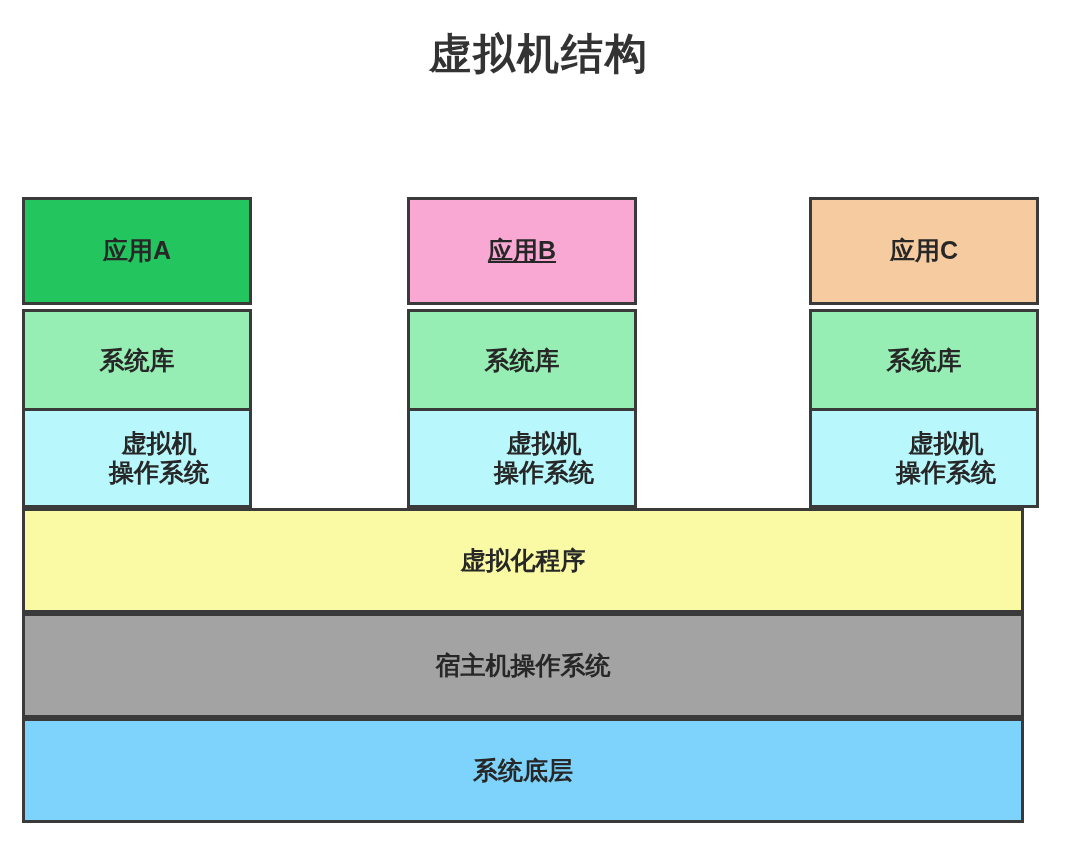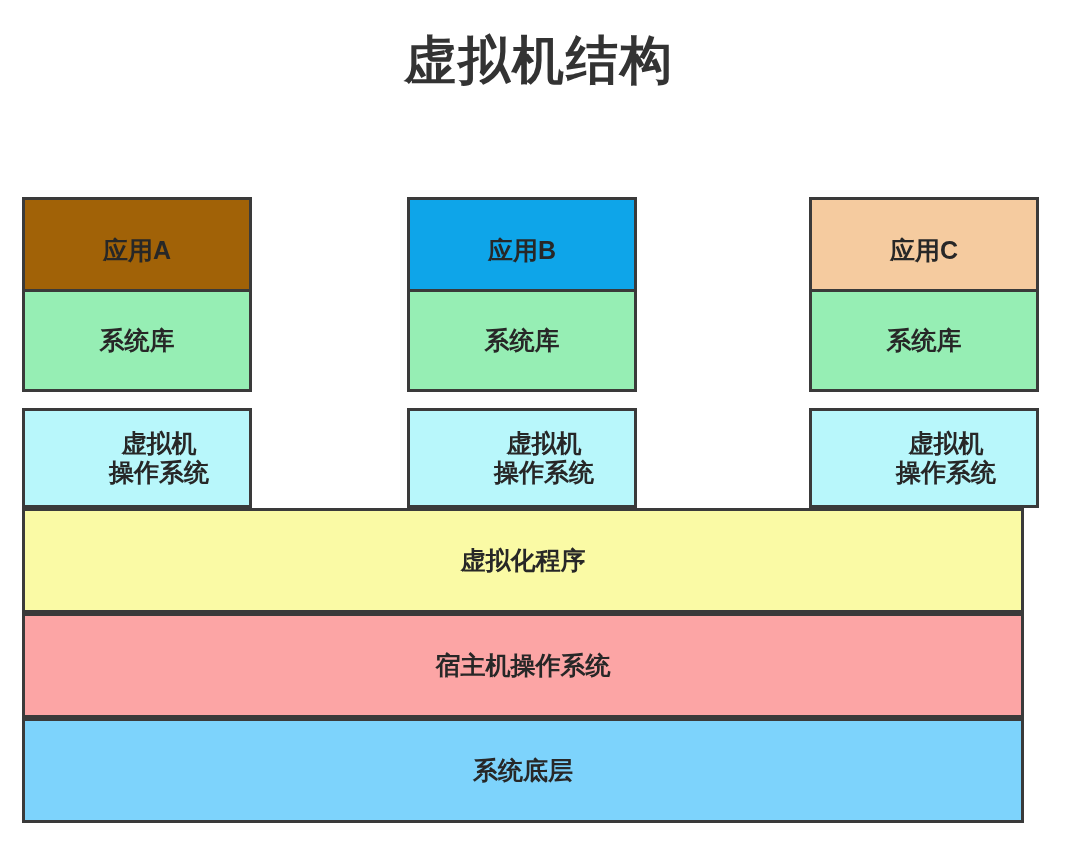--- a/index.html
+++ b/index.html
@@ -15,21 +15,21 @@
     overflow: hidden;
     position: relative;
   }
 
   .page-title {
     position: absolute;
     left: 0;
     top: 26px;
     width: 1078px;
     text-align: center;
-    font-size: 52px;
+    font-size: 42px;
     font-weight: 700;
     letter-spacing: 2px;
     color: #333333;
   }
 
   .diagram {
     position: absolute;
     left: 22px;
     top: 197px;
     width: 1002px;
@@ -65,21 +65,21 @@
     font-size: 25px;
     font-weight: 700;
     color: #272727;
     line-height: 1.18;
     position: absolute;
     left: 0;
     width: 230px;
   }
 
   .block-app   { top: 0px;   height: 108px; }
-  .block-lib   { top: 92px; height: 103px; }
+  .block-lib   { top: 112px; height: 103px; }
   .block-guest { top: 211px; height: 100px; padding-left: 44px; }
 
   
   .layer {
     box-sizing: border-box;
     position: absolute;
     left: 0;
     width: 1002px;
     border: 3px solid #3a3a3a;
     display: flex;
@@ -99,39 +99,39 @@
 </head>
 <body style="background-color: rgb(255, 255, 255);">
 
 <div class="page-title" style="color: rgb(51, 51, 51);">虚拟机结构</div>
 
 <div class="diagram">
 
   <div class="vm-columns">
 
     <div class="vm-column col-0">
-      <div class="block block-app" style="background-color: #a16207; border-color: rgb(58, 58, 58); color: rgb(39, 39, 39);">应用A</div>
+      <div class="block block-app" style="background-color: #22c55e; border-color: rgb(58, 58, 58); color: rgb(39, 39, 39);">应用A</div>
       <div class="block block-lib" style="background-color: rgb(150, 238, 180); border-color: rgb(58, 58, 58); color: rgb(39, 39, 39);">系统库</div>
       <div class="block block-guest multiline" style="background-color: rgb(184, 247, 251); border-color: rgb(58, 58, 58); color: rgb(39, 39, 39);">虚拟机
 操作系统</div>
     </div>
 
     <div class="vm-column col-1">
-      <div class="block block-app" style="background-color: #0ea5e9; border-color: rgb(58, 58, 58); color: rgb(39, 39, 39);">应用B</div>
+      <div class="block block-app" style="background-color: #f9a8d4; border-color: rgb(58, 58, 58); color: rgb(39, 39, 39); text-decoration: underline;">应用B</div>
       <div class="block block-lib" style="background-color: rgb(150, 238, 180); border-color: rgb(58, 58, 58); color: rgb(39, 39, 39);">系统库</div>
       <div class="block block-guest multiline" style="background-color: rgb(184, 247, 251); border-color: rgb(58, 58, 58); color: rgb(39, 39, 39);">虚拟机
 操作系统</div>
     </div>
 
     <div class="vm-column col-2">
       <div class="block block-app" style="background-color: rgb(245, 203, 159); border-color: rgb(58, 58, 58); color: rgb(39, 39, 39);">应用C</div>
       <div class="block block-lib" style="background-color: rgb(150, 238, 180); border-color: rgb(58, 58, 58); color: rgb(39, 39, 39);">系统库</div>
       <div class="block block-guest multiline" style="background-color: rgb(184, 247, 251); border-color: rgb(58, 58, 58); color: rgb(39, 39, 39);">虚拟机
 操作系统</div>
     </div>
 
   </div>
 
   <div class="layer layer-hypervisor" style="background-color: rgb(250, 250, 165); border-color: rgb(58, 58, 58); color: rgb(39, 39, 39);">虚拟化程序</div>
-  <div class="layer layer-hostos" style="background-color: #fca5a5; border-color: rgb(58, 58, 58); color: rgb(39, 39, 39);">宿主机操作系统</div>
+  <div class="layer layer-hostos" style="background-color: #a3a3a3; border-color: rgb(58, 58, 58); color: rgb(39, 39, 39);">宿主机操作系统</div>
   <div class="layer layer-hardware" style="background-color: #7dd3fc; border-color: rgb(58, 58, 58); color: rgb(39, 39, 39);">系统底层</div>
 
 </div>
 
 </body></html>

